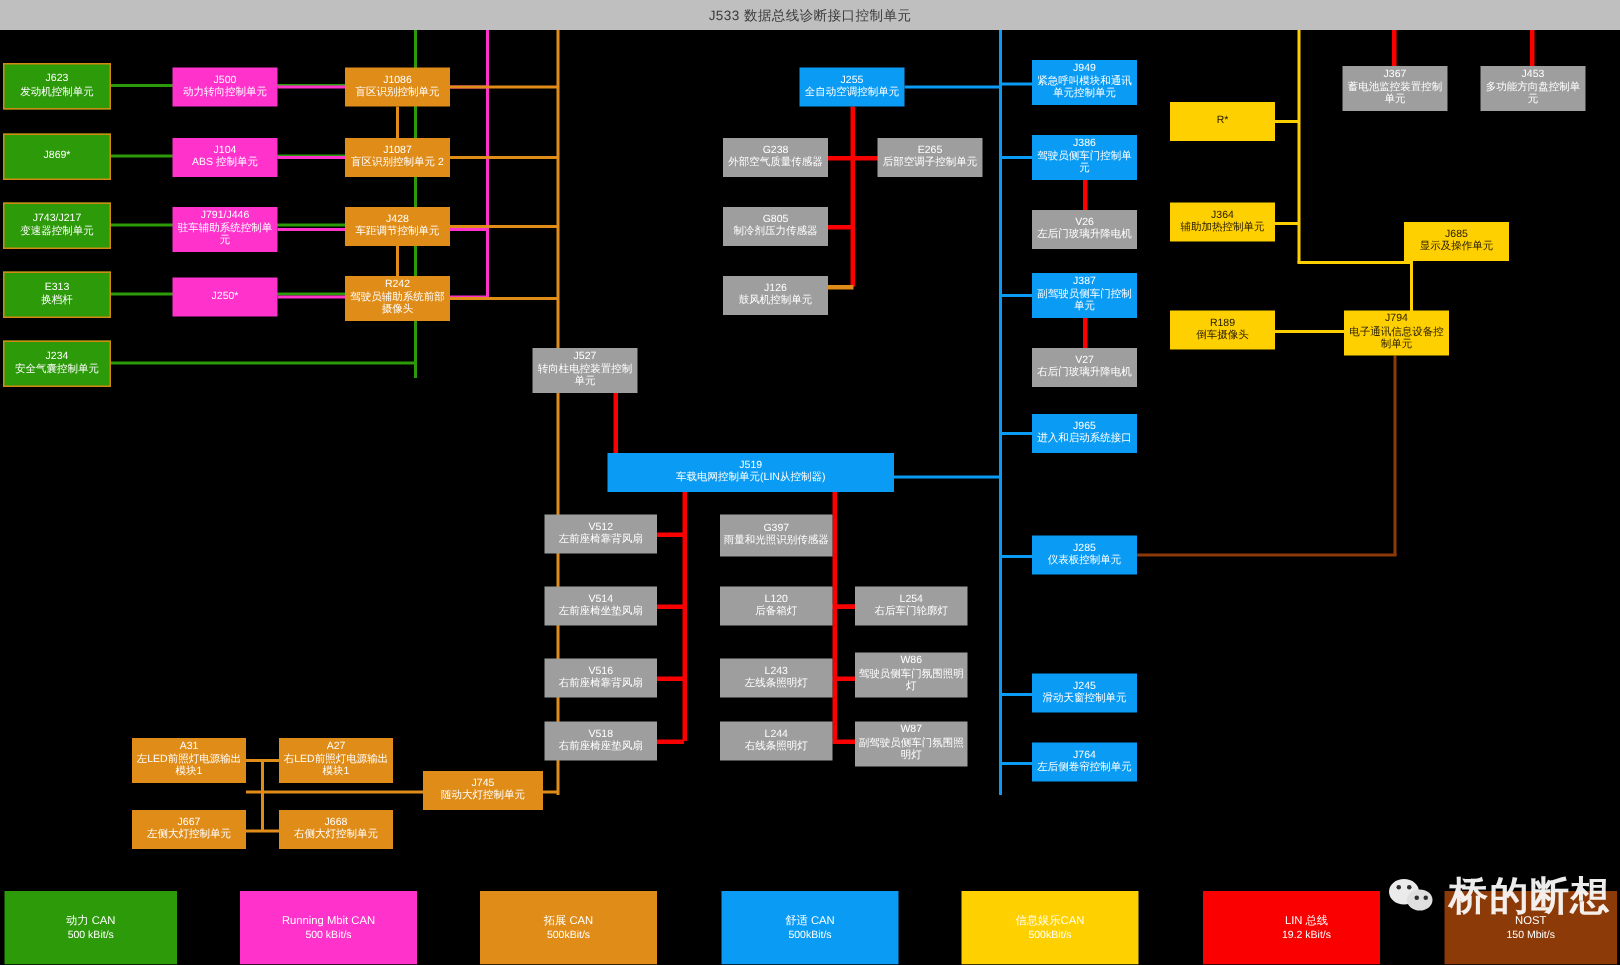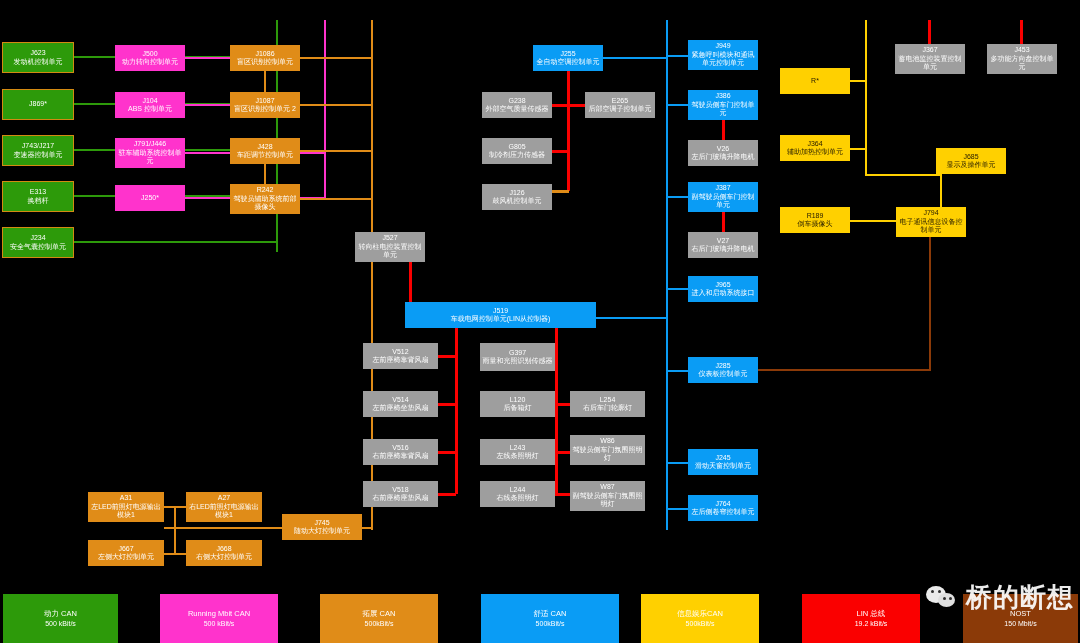--- a/index.html
+++ b/index.html
@@ -39,20 +39,23 @@
   .wm-logo{width:34px;height:28px;position:relative;}
   .wm-b1{position:absolute;left:0;top:2px;width:20px;height:17px;border-radius:50%;background:#fff;}
   .wm-b2{position:absolute;left:12px;top:9px;width:17px;height:14px;border-radius:50%;background:#f2f2f2;}
   .wm-d{position:absolute;width:3px;height:3px;border-radius:50%;background:#333;}
 </style>
 </head>
 <body>
 
 <div id="canvas">
 
+  <div class="titlebar">
+    <span>J533 数据总线诊断接口控制单元</span>
+  </div>
 
   <div id="wires-layer">
       <div class="wire" style="left: 276px; top: 20px; width: 2px; height: 232px; background: rgb(45, 154, 10);"></div>
       <div class="wire" style="left: 74px; top: 56px; width: 203px; height: 2px; background: rgb(45, 154, 10);"></div>
       <div class="wire" style="left: 74px; top: 103px; width: 203px; height: 2px; background: rgb(45, 154, 10);"></div>
       <div class="wire" style="left: 74px; top: 149px; width: 203px; height: 2px; background: rgb(45, 154, 10);"></div>
       <div class="wire" style="left: 74px; top: 195px; width: 203px; height: 2px; background: rgb(45, 154, 10);"></div>
       <div class="wire" style="left: 74px; top: 241px; width: 203px; height: 2px; background: rgb(45, 154, 10);"></div>
       <div class="wire" style="left: 324px; top: 20px; width: 2px; height: 178px; background: rgb(255, 51, 204);"></div>
       <div class="wire" style="left: 185px; top: 57px; width: 140px; height: 2px; background: rgb(255, 51, 204);"></div>
@@ -324,21 +327,21 @@
         <div class="l2">500 kBit/s</div>
       </div>
       <div class="legend" style="left: 160px; top: 594px; width: 118px; height: 49px; background: rgb(255, 51, 204);">
         <div class="l1">Running Mbit CAN</div>
         <div class="l2">500 kBit/s</div>
       </div>
       <div class="legend" style="left: 320px; top: 594px; width: 118px; height: 49px; background: rgb(224, 140, 24);">
         <div class="l1">拓展 CAN</div>
         <div class="l2">500kBit/s</div>
       </div>
-      <div class="legend" style="left: 481px; top: 594px; width: 138px; height: 49px; background: rgb(10, 156, 245);">
+      <div class="legend" style="left: 481px; top: 594px; width: 118px; height: 49px; background: rgb(10, 156, 245);">
         <div class="l1">舒适 CAN</div>
         <div class="l2">500kBit/s</div>
       </div>
       <div class="legend" style="left: 641px; top: 594px; width: 118px; height: 49px; background: rgb(255, 208, 0);">
         <div class="l1">信息娱乐CAN</div>
         <div class="l2">500kBit/s</div>
       </div>
       <div class="legend" style="left: 802px; top: 594px; width: 118px; height: 49px; background: rgb(250, 0, 0); padding-left: 20px;">
         <div class="l1">LIN 总线</div>
         <div class="l2">19.2 kBit/s</div>

